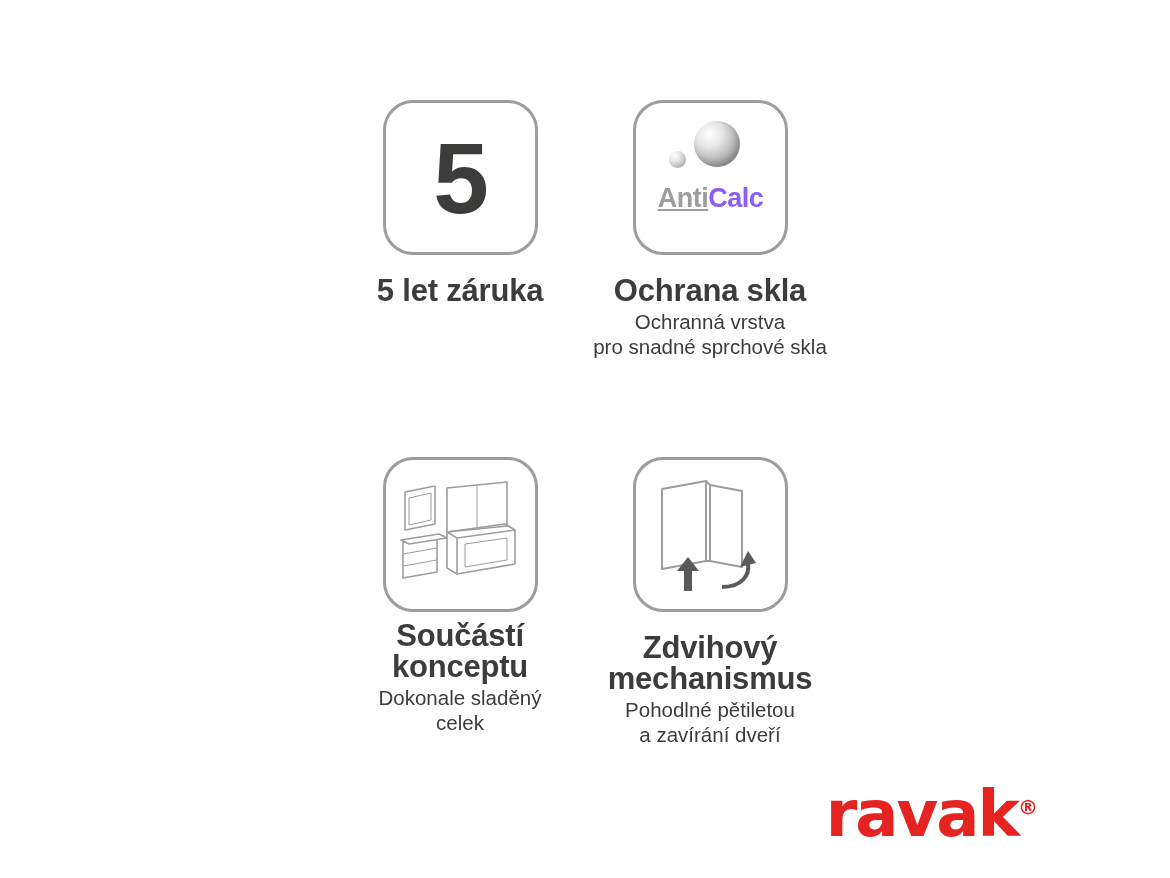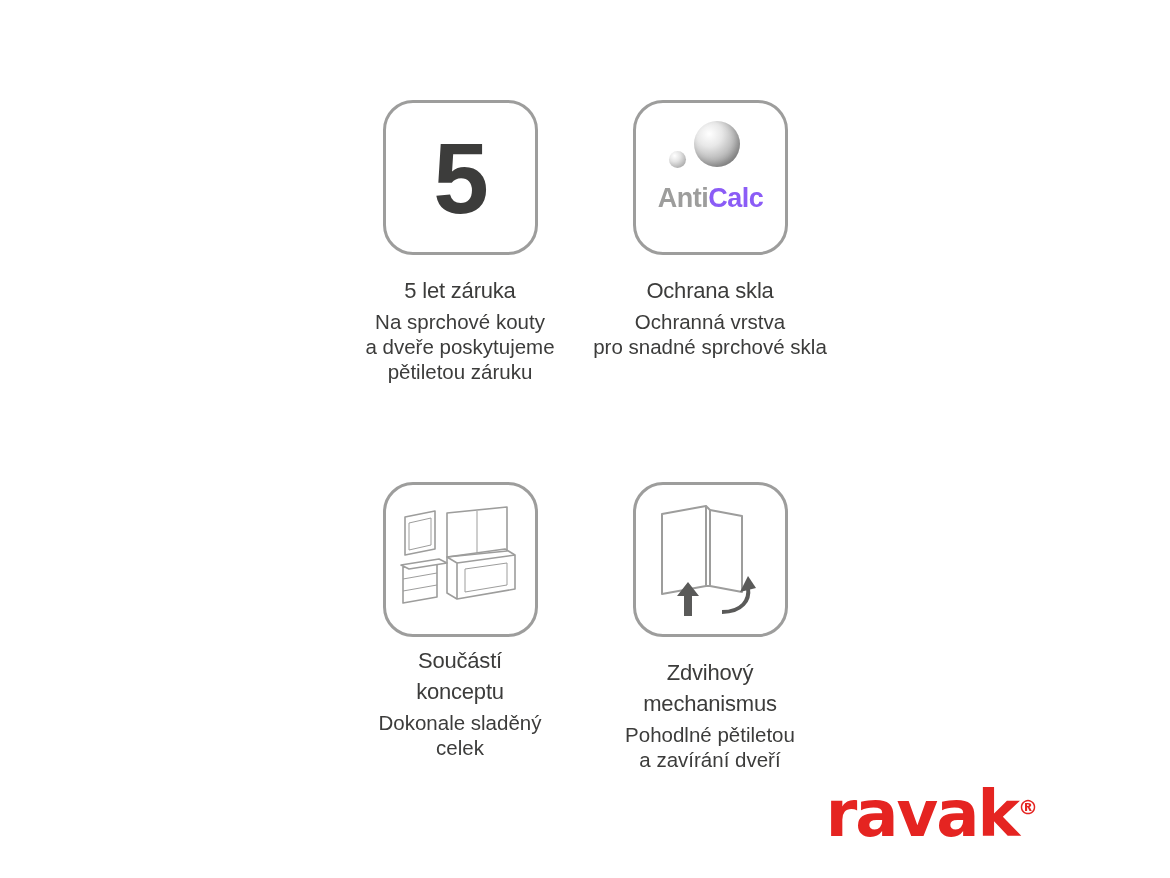--- a/index.html
+++ b/index.html
@@ -53,22 +53,22 @@
     box-sizing: border-box;
     display: flex;
     align-items: center;
     justify-content: center;
     background: #ffffff;
     overflow: hidden;
   }
 
   .feature-title {
     margin-top: 20px;
-    font-size: 22px;
-    font-weight: normal;
+    font-size: 31px;
+    font-weight: bold;
     line-height: 31px;
     color: #3c3c3b;
     letter-spacing: -0.2px;
   }
 
   .feature-desc {
     margin-top: 3px;
     font-size: 20.5px;
     line-height: 25px;
     color: #3c3c3b;
@@ -103,21 +103,21 @@
     position: absolute;
     left: 0;
     top: 80px;
     width: 150px;
     text-align: center;
     font-size: 27px;
     font-weight: bold;
     letter-spacing: -0.5px;
     white-space: nowrap;
   }
-  .anticalc .word .anti { color: #9d9d9c; }
+  .anticalc .word .anti { color: #9d9d9c; text-decoration: underline; }
   .anticalc .word .calc { color: #8b5cf6; }
 
   
   .big-number {
     font-size: 100px;
     font-weight: bold;
     color: #3c3c3b;
     line-height: 100px;
     letter-spacing: -2px;
   }
@@ -145,23 +145,20 @@
 
 <div class="page">
 
   <div class="feature-grid">
 
     <div class="feature row1">
       <div class="icon-box">
         <span class="big-number">5</span>
       </div>
       <div class="feature-title">5 let záruka</div>
-      <div class="feature-desc" style="white-space: pre-line;">Na sprchové kouty
-a dveře poskytujeme
-pětiletou záruku</div>
     </div>
 
     <div class="feature row1">
       <div class="icon-box">
         <div class="anticalc">
           <div class="bubble-big"></div>
           <div class="bubble-small"></div>
           <div class="word">
             <span class="anti">Anti</span><span class="calc">Calc</span>
           </div>

